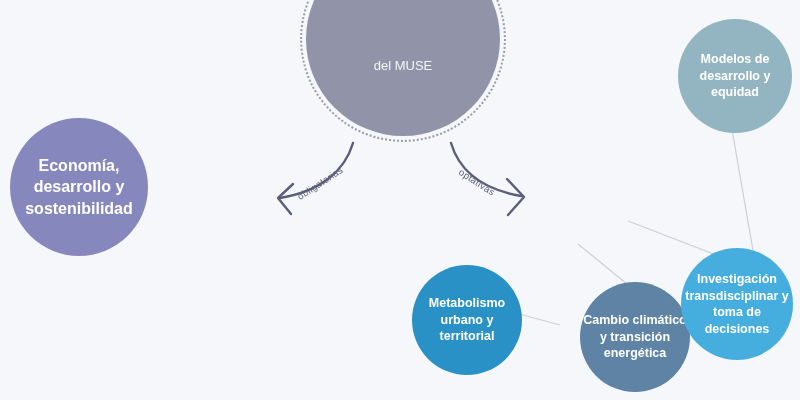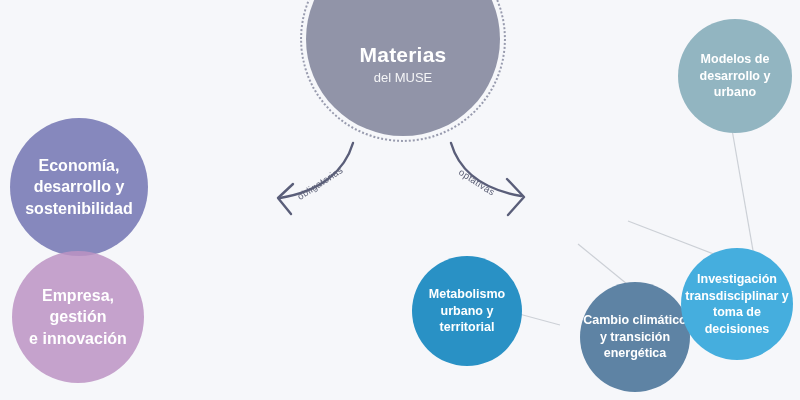--- a/index.html
+++ b/index.html
@@ -72,42 +72,37 @@
       <path d="M507,179 524,197 508,215" stroke="#5a5e79"></path>
     </g>
   </svg>
 
   <div class="arrow-label" style="left: 320px; top: 183px; transform: translate(-50%, -50%) rotate(-33deg); color: rgb(93, 97, 119);">obligatorias</div>
   <div class="arrow-label" style="left: 477px; top: 182px; transform: translate(-50%, -50%) rotate(33deg); color: rgb(93, 97, 119);">optativas</div>
 
   <div class="hub-ring" style="border-color: rgb(152, 155, 174);">
     <div class="hub-fill" style="background: rgb(145, 148, 168);">
       <div class="hub-text">
-        <div class="hub-title">Materias</div>
         <div class="hub-subtitle">del MUSE</div>
       </div>
     </div>
   </div>
 
   <div class="node" style="left: 10px; top: 118px; width: 138px; height: 138px; background: rgba(114, 116, 177, 0.85);">
     <span class="node-label">Economía,
 desarrollo y
 sostenibilidad</span>
   </div>
-  <div class="node" style="left: 12px; top: 251px; width: 132px; height: 132px; background: rgba(188, 147, 195, 0.85);">
-    <span class="node-label">Empresa, gestión
-e innovación</span>
-  </div>
 
   <div class="node node--sm" style="left: 678px; top: 19px; width: 114px; height: 114px; background: rgb(146, 181, 193);">
     <span class="node-label">Modelos de
 desarrollo y
-urbano</span>
+equidad</span>
   </div>
-  <div class="node node--sm" style="left: 412px; top: 256px; width: 110px; height: 110px; background: rgb(41, 145, 197);">
+  <div class="node node--sm" style="left: 412px; top: 265px; width: 110px; height: 110px; background: rgb(41, 145, 197);">
     <span class="node-label">Metabolismo
 urbano y
 territorial</span>
   </div>
   <div class="node node--sm" style="left: 580px; top: 282px; width: 110px; height: 110px; background: rgb(94, 131, 164);">
     <span class="node-label">Cambio climático
 y transición
 energética</span>
   </div>
   <div class="node node--sm" style="left: 681px; top: 248px; width: 112px; height: 112px; background: rgb(69, 174, 222);">

